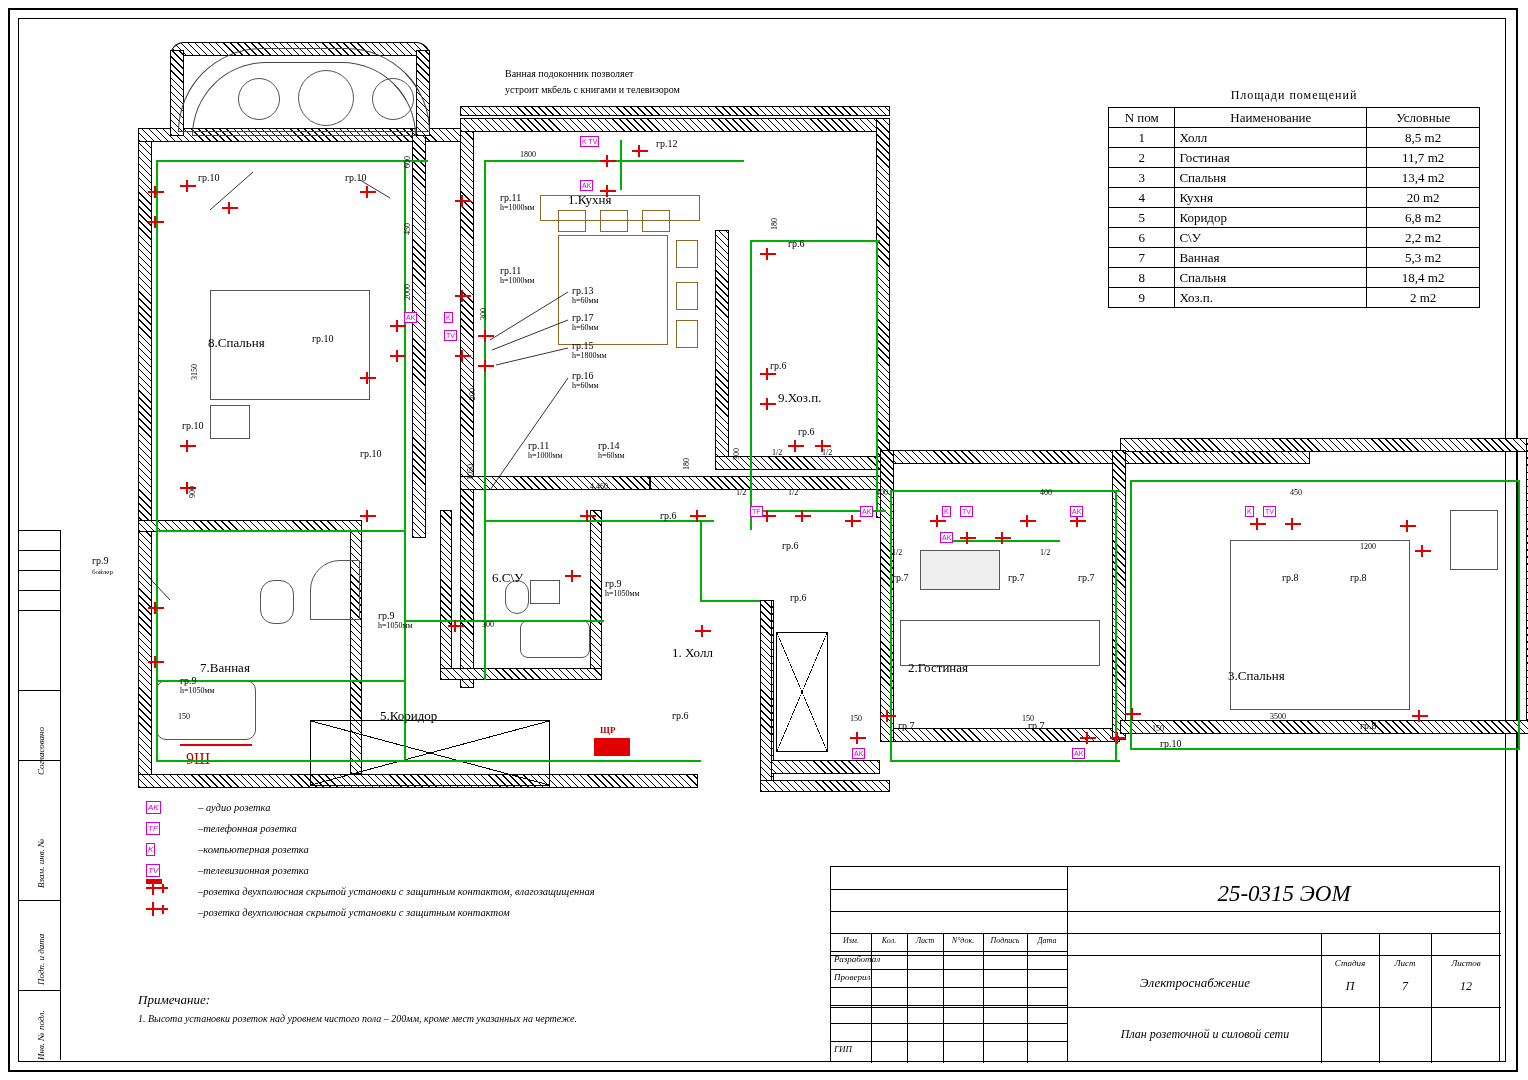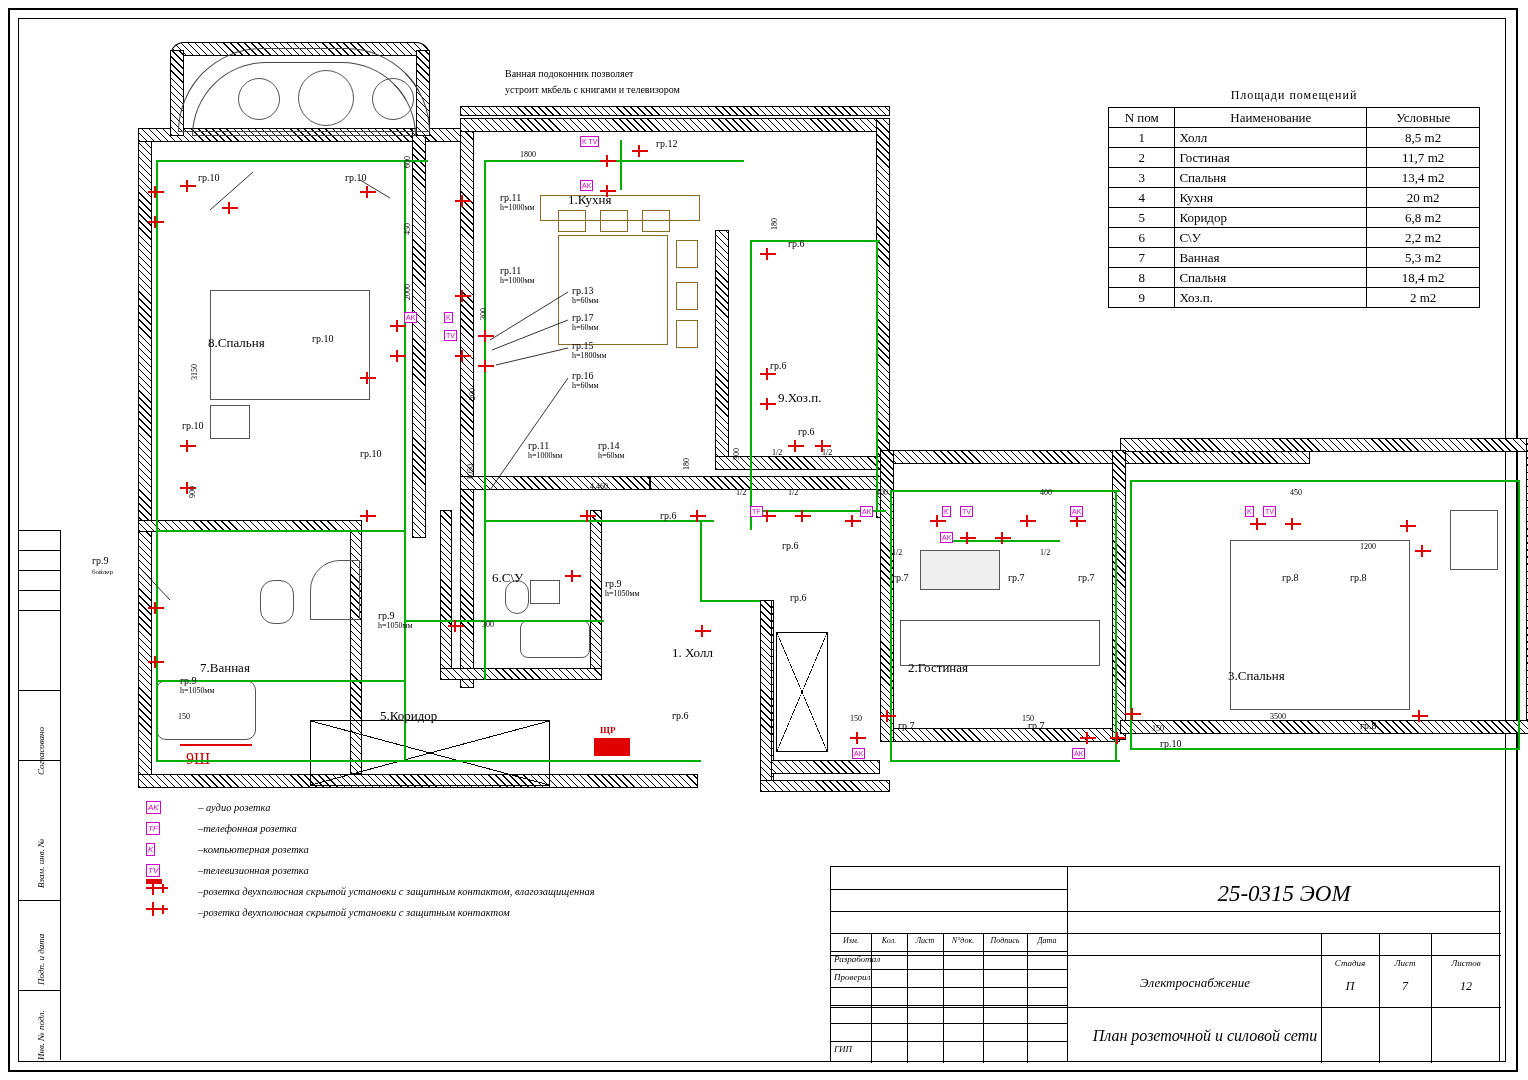--- a/index.html
+++ b/index.html
@@ -475,20 +475,24 @@
     <div class="lrow">
       <span class="ico">
         <span style="position:absolute;left:0;top:3px;width:22px;height:2px;background:#e00000;"></span>
         <span style="position:absolute;left:6px;top:-3px;width:2px;height:14px;background:#e00000;"></span>
         <span style="position:absolute;left:16px;top:0px;width:2px;height:9px;background:#e00000;"></span>
       </span>
       <span class="tx">–розетка двухполюсная скрытой установки с защитным контактом</span>
     </div>
   </div>
 
+  <div id="note">
+    <div class="nt">Примечание:</div>
+    <div class="nb">1. Высота установки розеток над уровнем чистого пола – 200мм, кроме мест указанных на чертеже.</div>
+  </div>
 
   <div id="tblock">
 
     <div class="vl" style="left:236px;"></div>
     <div class="vl" style="left:490px;height:130px;top:66px;"></div>
     <div class="vl" style="left:548px;height:130px;top:66px;"></div>
     <div class="vl" style="left:600px;height:130px;top:66px;"></div>
 
     <div class="vl" style="left:40px;top:66px;height:130px;"></div>
     <div class="vl" style="left:76px;top:66px;height:130px;"></div>
@@ -516,21 +520,21 @@
     <div class="tbc" style="left:76px;top:69px;width:36px;font-size:8px;">Лист</div>
     <div class="tbc" style="left:112px;top:69px;width:40px;font-size:8px;">N°док.</div>
     <div class="tbc" style="left:152px;top:69px;width:44px;font-size:8px;">Подпись</div>
     <div class="tbc" style="left:196px;top:69px;width:40px;font-size:8px;">Дата</div>
 
     <div class="tb" style="left:3px;top:87px;font-size:9px;">Разработал</div>
     <div class="tb" style="left:3px;top:105px;font-size:9px;">Проверил</div>
     <div class="tb" style="left:3px;top:177px;font-size:9px;">ГИП</div>
 
     <div class="tbc" style="left:240px;top:108px;width:248px;font-size:13px;">Электроснабжение</div>
-    <div class="tbc" style="left:240px;top:160px;width:268px;font-size:16px;font-family:Liberation Serif, serif;">План розеточной и силовой сети</div>
+    <div class="tbc" style="left:240px;top:160px;width:268px;font-size:12px;font-family:Liberation Serif, serif;">План розеточной и силовой сети</div>
 
     <div class="tbc" style="left:490px;top:91px;width:58px;font-size:9px;">Стадия</div>
     <div class="tbc" style="left:548px;top:91px;width:52px;font-size:9px;">Лист</div>
     <div class="tbc" style="left:600px;top:91px;width:70px;font-size:9px;">Листов</div>
     <div class="tbc" style="left:490px;top:112px;width:58px;font-size:12px;">П</div>
     <div class="tbc" style="left:548px;top:112px;width:52px;font-size:12px;">7</div>
     <div class="tbc" style="left:600px;top:112px;width:70px;font-size:12px;">12</div>
   </div>
 </div>
 

